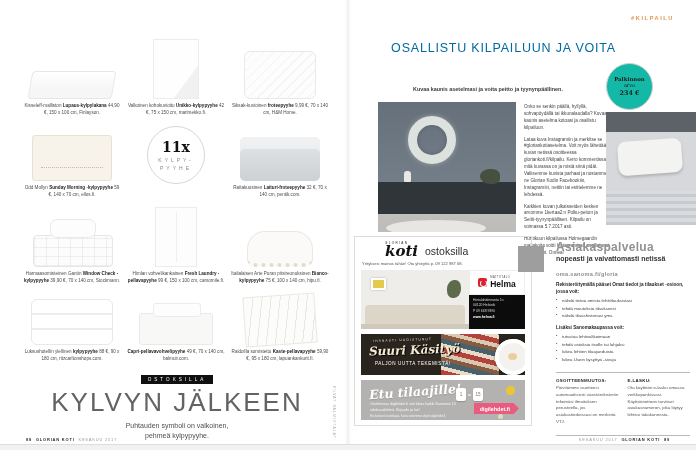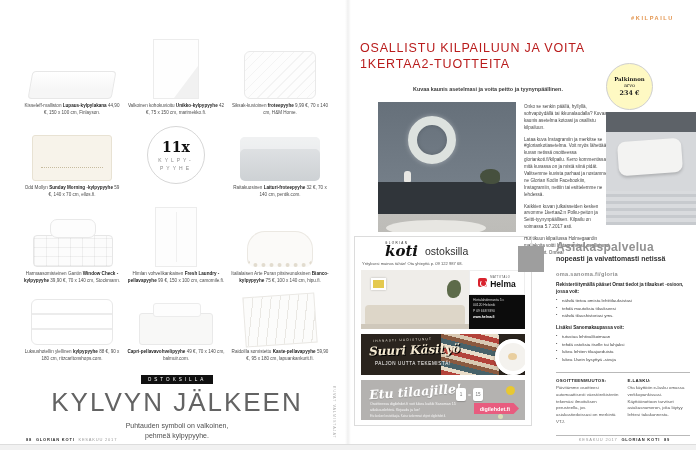--- a/index.html
+++ b/index.html
@@ -63,39 +63,39 @@
   .v-credit{position:absolute;left:336px;top:386px;font-size:3.6px;letter-spacing:1px;color:#b0b0b0;
       transform:rotate(90deg);transform-origin:left top;white-space:nowrap;}
 
   .footer{position:absolute;top:437px;font-size:4px;letter-spacing:.8px;color:#9a9a9a;}
   .footer b{color:#2d2d2d;}
   .footer.fl{left:26px;} .footer.fr{right:26px;}
 
   
   .rpage{position:absolute;left:348px;top:0;width:348px;height:450px;}
   .hashtag{position:absolute;right:22px;top:15px;font-size:5.6px;font-weight:bold;letter-spacing:1.6px;color:#e3954f;}
-  .rp-head{position:absolute;left:12px;width:256px;top:40px;text-align:left;color:#b91c1c;
+  .rp-head{position:absolute;left:12px;width:256px;top:40px;text-align:right;color:#0369a1;
       font-weight:300;font-size:12.5px;letter-spacing:.8px;line-height:1.3;}
   .rp-sub{position:absolute;left:12px;width:256px;top:86px;text-align:center;
       font-size:5.4px;font-weight:bold;color:#3a3a3a;}
 
   .main-photo{position:absolute;left:30px;top:102px;width:138px;height:130px;overflow:hidden;
       background:linear-gradient(180deg,#66707a 0%,#747e88 62%,#c4c3bf 62%,#bdbcb8 100%);}
   .wreath{position:absolute;left:30px;top:14px;width:48px;height:48px;border-radius:50%;
       border:9px solid #dde2df;box-shadow:0 0 5px rgba(255,255,255,.35), inset 0 0 4px rgba(0,0,0,.18);}
   .sideboard{position:absolute;left:0;right:0;bottom:18px;height:32px;background:#30353a;}
   .vase{position:absolute;left:26px;bottom:50px;width:7px;height:11px;background:#e8e8e4;border-radius:3px 3px 1px 1px;}
   .plant{position:absolute;right:16px;bottom:48px;width:20px;height:15px;background:#46503e;border-radius:60% 50% 40% 60%;}
   .rug{position:absolute;left:8px;bottom:-4px;width:100px;height:16px;background:#e7e6e2;border-radius:50%;}
 
   .col-text{position:absolute;left:176px;top:104px;width:86px;font-size:4.6px;line-height:1.5;color:#474747;}
   .col-text p{margin:0 0 5px 0;}
 
   .prize{position:absolute;left:258px;top:63px;width:47px;height:47px;border-radius:50%;border:1px solid #cfcfcf;
-      background:#fef9c3;display:flex;flex-direction:column;align-items:center;justify-content:center;
+      background:#14b8a6;display:flex;flex-direction:column;align-items:center;justify-content:center;
       font-family:"DejaVu Serif",serif;color:#1c1c1c;}
   .prize .p1{font-size:5.4px;font-weight:bold;}
   .prize .p2{font-size:5px;}
   .prize .p3{font-size:6.4px;font-weight:bold;margin-top:1px;}
 
   .pillow-photo{position:absolute;left:258px;top:112px;width:90px;height:113px;overflow:hidden;
       background:linear-gradient(180deg,#5d6268 0 18%,#d6d8db 18% 100%);}
   .pillow{position:absolute;left:12px;top:28px;width:64px;height:34px;background:#f3f3f2;border-radius:8px;
       transform:rotate(-4deg);box-shadow:0 2px 3px rgba(0,0,0,.18);}
   .knit{position:absolute;left:0;right:0;bottom:0;height:34px;
@@ -274,21 +274,20 @@
       <b>GLORIAN KOTI</b>&nbsp;
       <span>KESÄKUU 2017</span>
     </div>
   </div>
 
   <div class="rpage">
     <div class="hashtag">#KILPAILU</div>
 
     <div class="rp-head">
       <div>OSALLISTU KILPAILUUN JA VOITA</div>
-      <div>1KERTAA2-TUOTTEITA</div>
     </div>
     <div class="rp-sub">Kuvaa kaunis asetelmasi ja voita peitto ja tyynynpäällinen.</div>
 
     <div class="main-photo">
       <div class="wreath"></div>
       <div class="sideboard"></div>
       <div class="vase"></div>
       <div class="plant"></div>
       <div class="rug"></div>
     </div>

